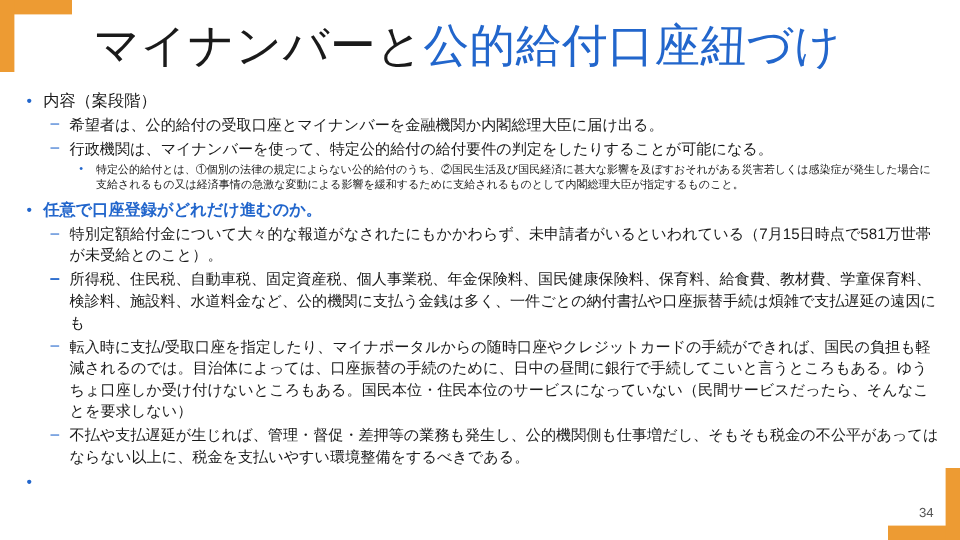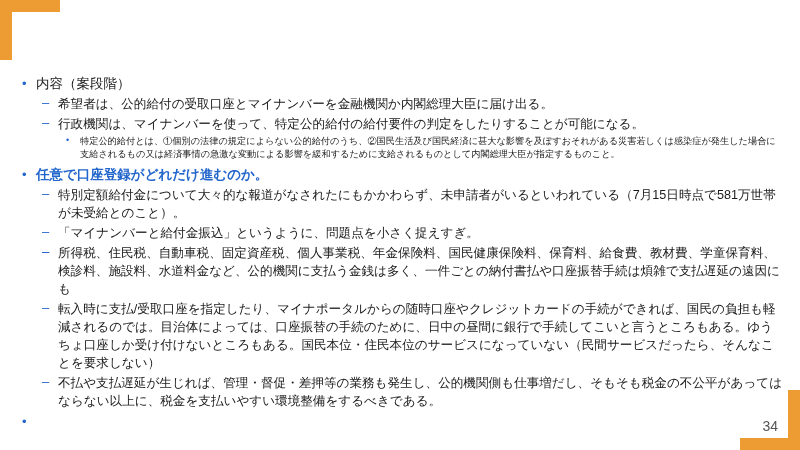--- a/index.html
+++ b/index.html
@@ -143,34 +143,35 @@
     left: 8px;
     top: -1px;
     color: #2266CC;
     font-size: 9px;
   }
 
   .page-number {
     position: absolute;
     right: 22px;
     bottom: 16px;
-    font-size: 14px;
+    font-size: 11px;
     color: #555555;
   }
 </style>
 </head>
 <body>
 
 <div class="slide">
 
   <div class="corner-tl"></div>
   <div class="corner-tl2"></div>
   <div class="corner-br"></div>
   <div class="corner-br2"></div>
 
+  <div class="title"><span>マイナンバーと</span><span class="accent">公的給付口座紐づけ</span></div>
 
   <div class="body">
     <ul class="lvl1">
 
       <li class="l1">
         <span class="bullet1">•</span>
         <span class="txt">内容（案段階）</span>
         <ul class="lvl2">
           <li class="l2">
             <span class="bullet2">–</span>
@@ -192,21 +193,20 @@
       <li class="l1 blue">
         <span class="bullet1">•</span>
         <span class="txt">任意で口座登録がどれだけ進むのか。</span>
         <ul class="lvl2">
           <li class="l2">
             <span class="bullet2">–</span>
             <span>特別定額給付金について大々的な報道がなされたにもかかわらず、未申請者がいるといわれている（7月15日時点で581万世帯が未受給とのこと）。</span>
           </li>
           <li class="l2">
             <span class="bullet2">–</span>
-            <span>「マイナンバーと給付金振込」というように、問題点を小さく捉えすぎ。</span>
           </li>
           <li class="l2">
             <span class="bullet2">–</span>
           </li>
           <li class="l2">
             <span class="bullet2">–</span>
             <span>所得税、住民税、自動車税、固定資産税、個人事業税、年金保険料、国民健康保険料、保育料、給食費、教材費、学童保育料、検診料、施設料、水道料金など、公的機関に支払う金銭は多く、一件ごとの納付書払や口座振替手続は煩雑で支払遅延の遠因にも</span>
           </li>
           <li class="l2">
             <span class="bullet2">–</span>

